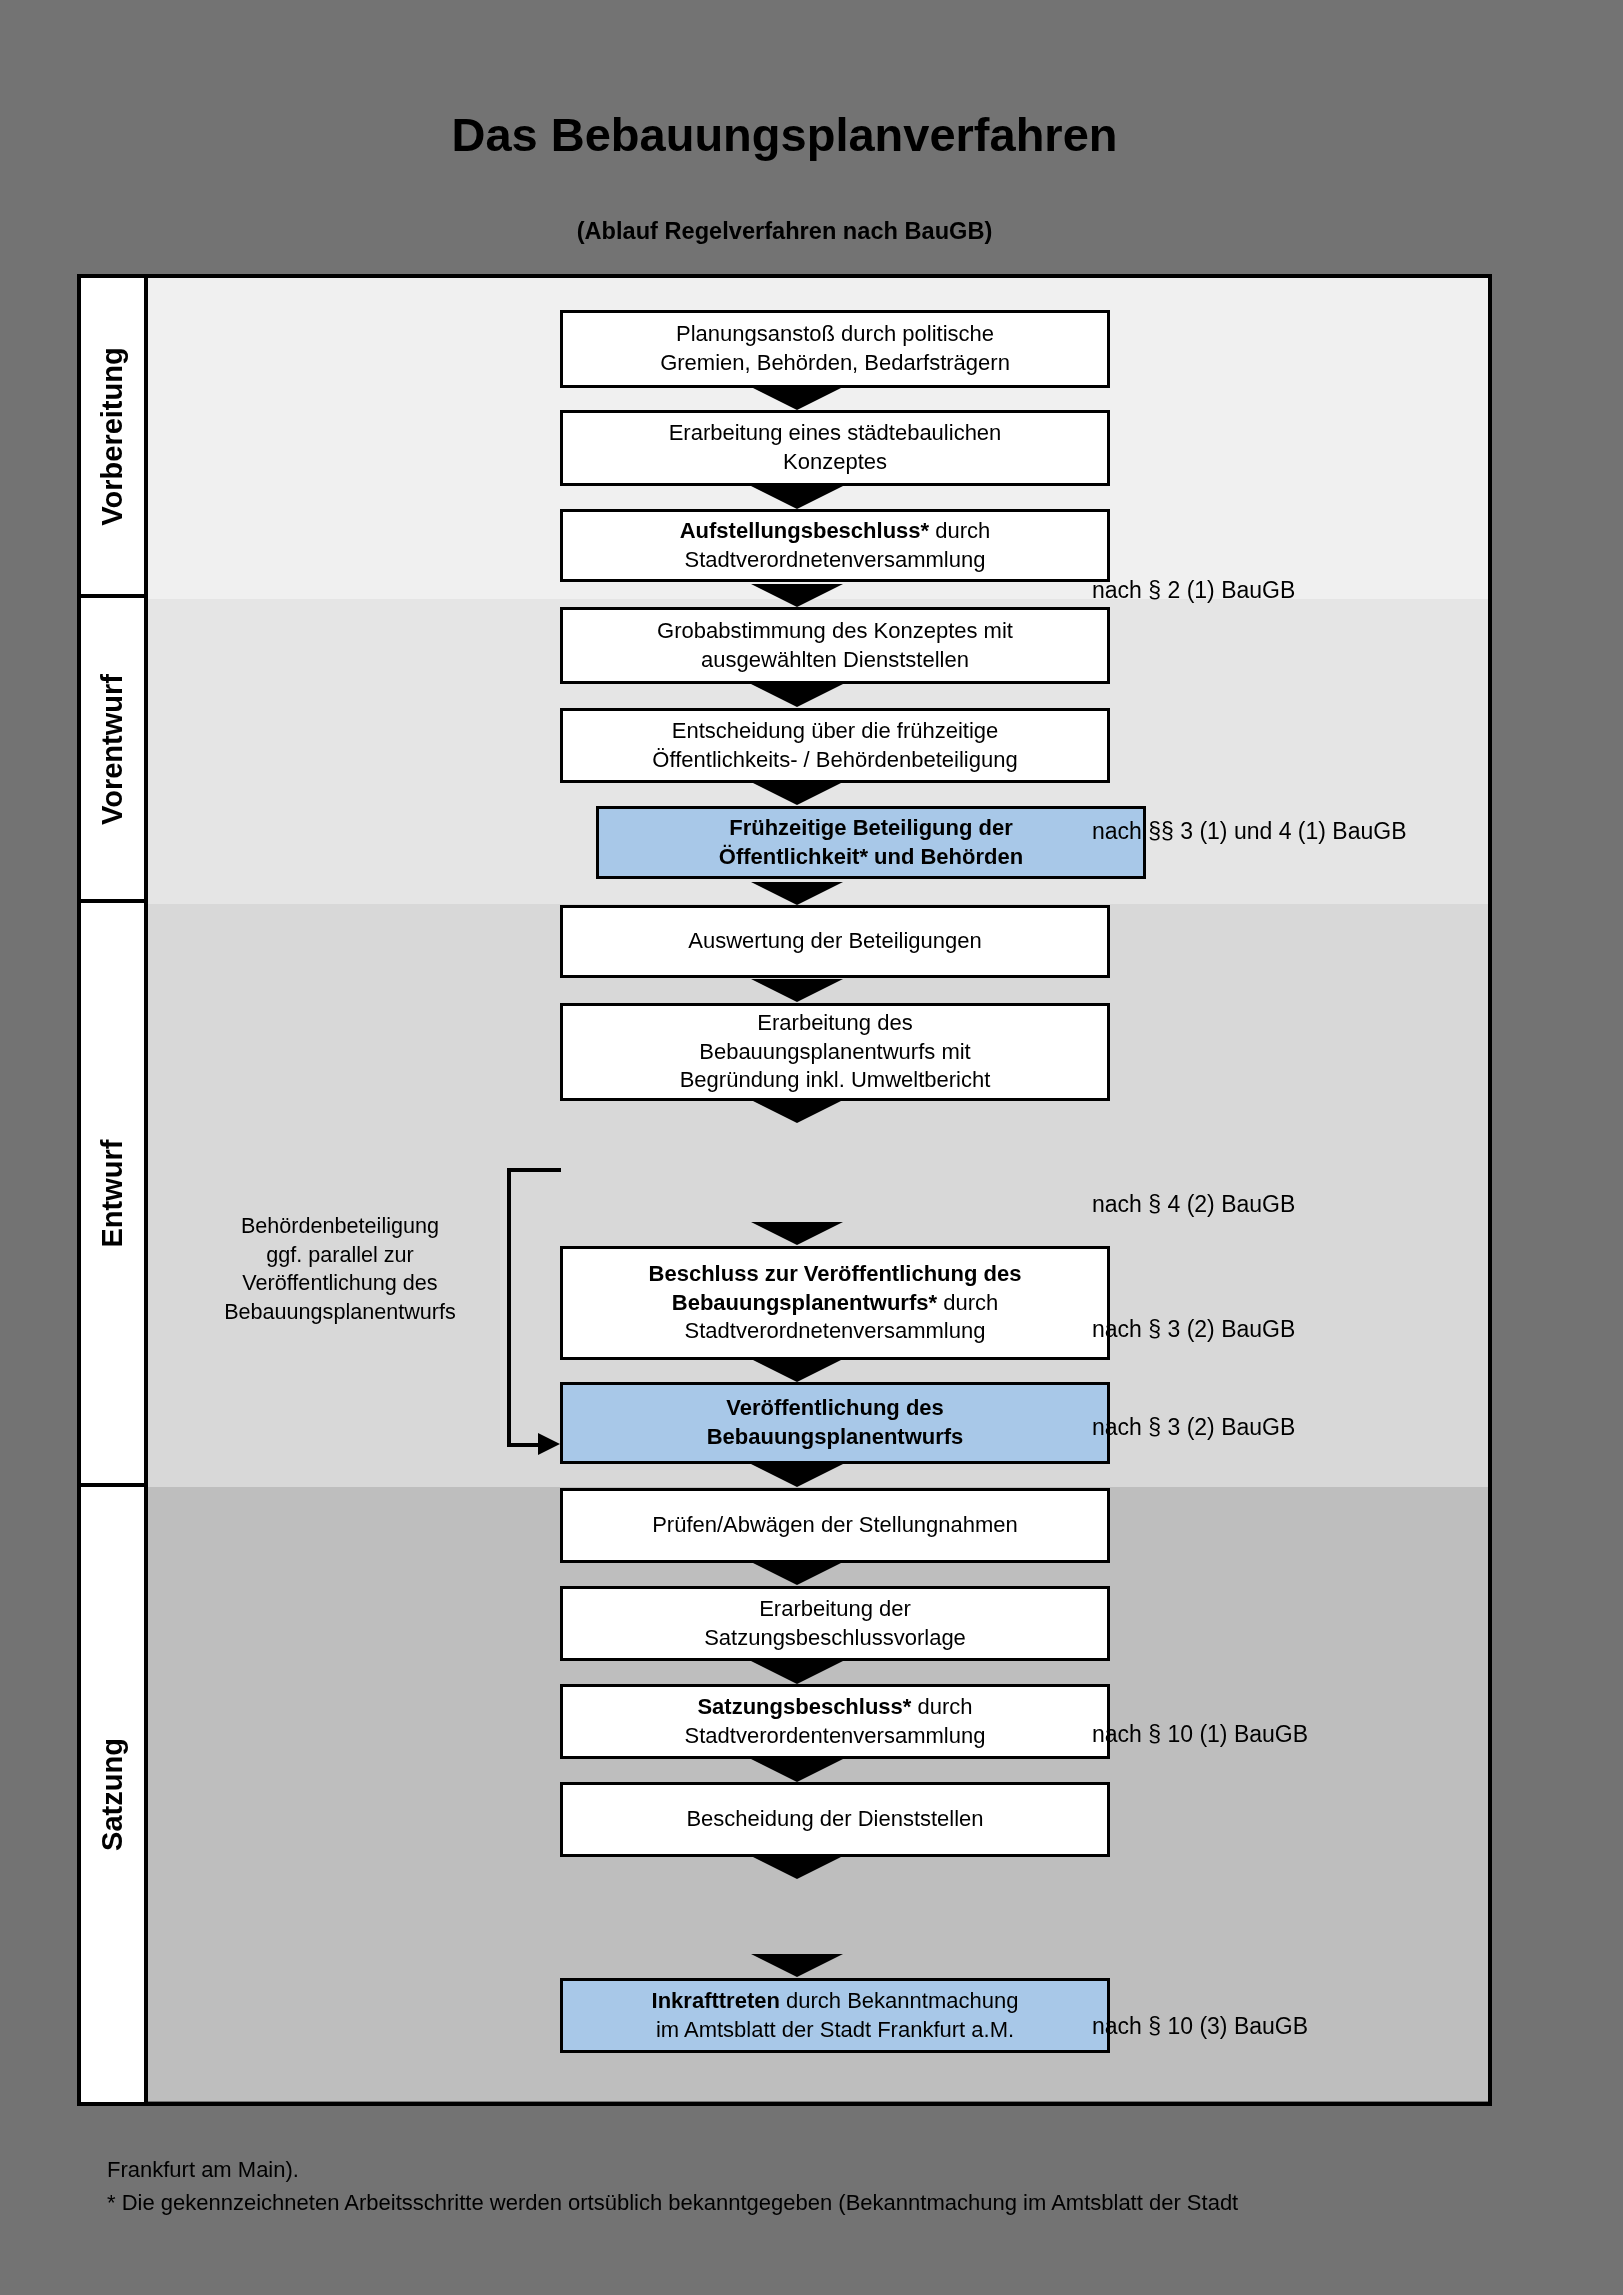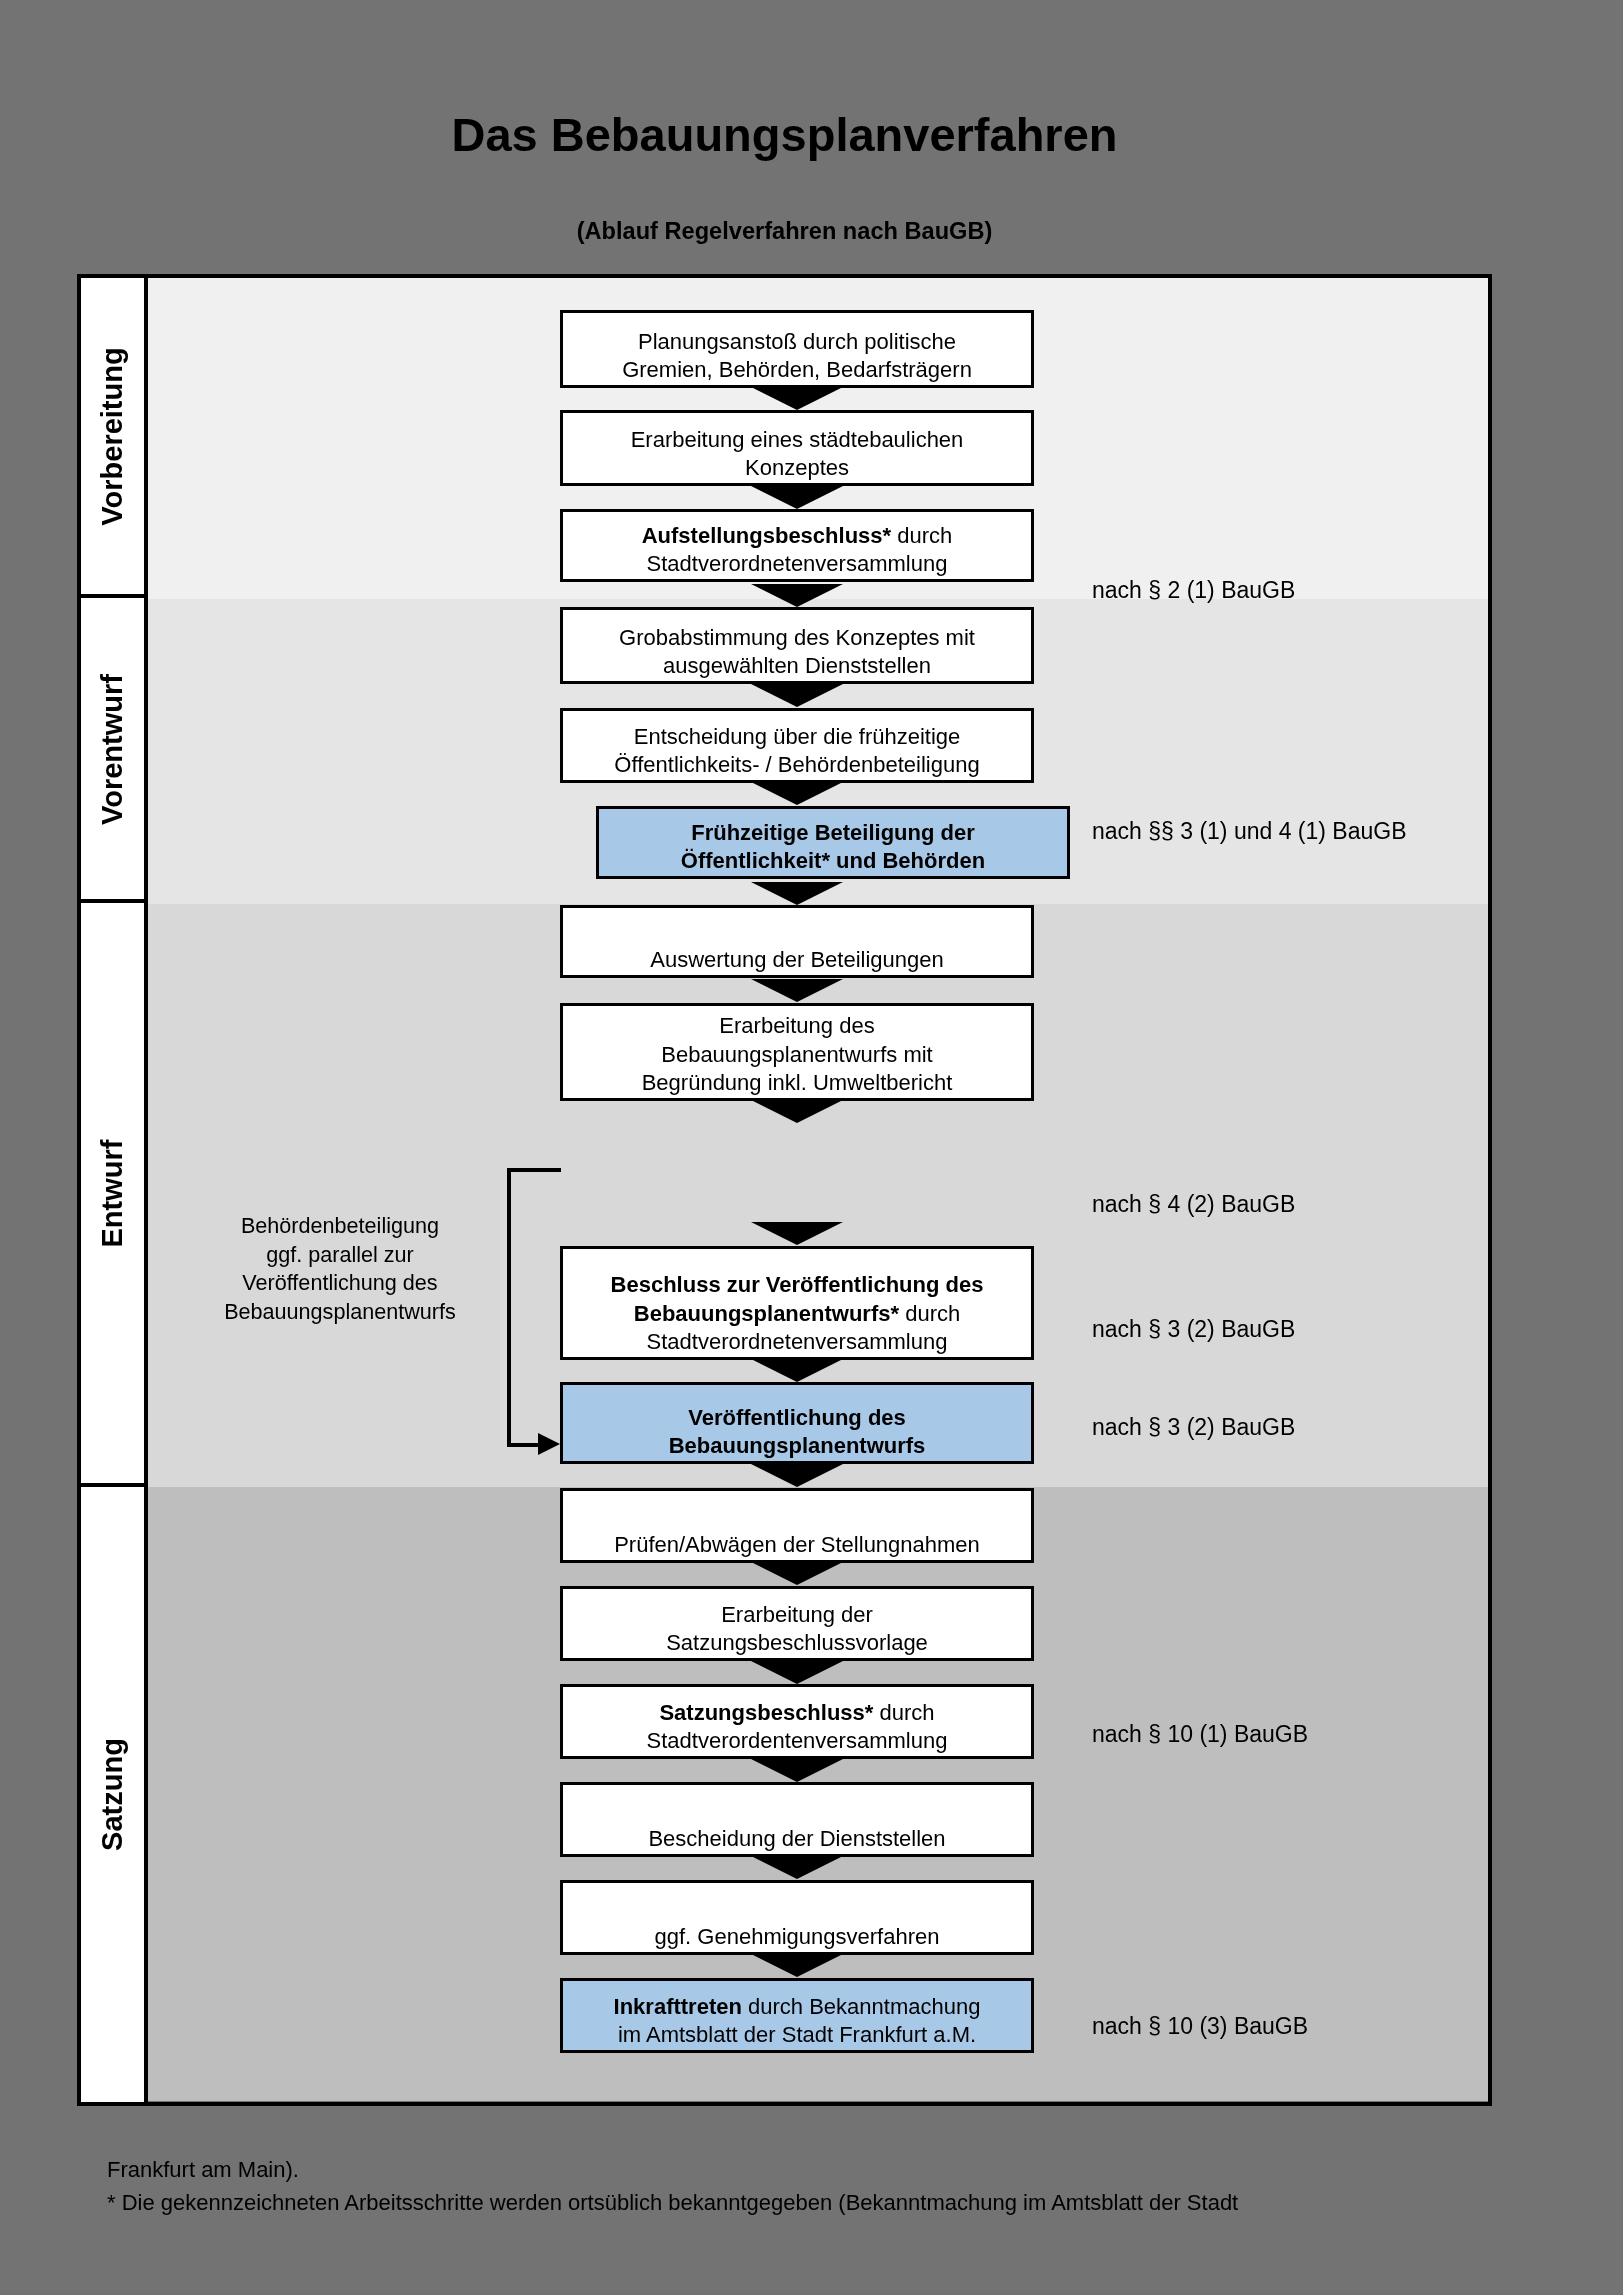--- a/index.html
+++ b/index.html
@@ -23,23 +23,23 @@
   .phase-cell{position:absolute;left:77px;width:71px;background:#fff;
               border:4.6px solid #000;box-sizing:border-box;
               display:flex;align-items:center;justify-content:center;z-index:3;}
   #cell-vorbereitung{top:274px;height:325px;}
   #cell-vorentwurf{top:594px;height:310px;}
   #cell-entwurf{top:899px;height:588px;}
   #cell-satzung{top:1483px;height:623px;}
   .phase-label{transform:rotate(-90deg);white-space:nowrap;
                font-weight:bold;font-size:29px;}
 
-  .flow-box{position:absolute;left:560px;width:474px;background:#fff;
+  .flow-box{position:absolute;left:560px;width:550px;background:#fff;
             border:3.9px solid #000;box-sizing:border-box;z-index:4;
-            display:flex;align-items:flex-end;justify-content:center;
+            display:flex;align-items:center;justify-content:center;
             text-align:center;font-size:22px;line-height:1.3;}
   .flow-box.highlight{background:#a8c8e8;}
   .seg-b{font-weight:bold;}
   .line{display:block;}
 
   .b1{top:310px;height:78px;}  .b2{top:410px;height:76px;}
   .b3{top:509px;height:73px;}  .b4{top:607px;height:77px;}
   .b5{top:708px;height:75px;} .b6{top:806px;height:73px;margin-left:36px;}
   .b7{top:905px;height:73px;} .b8{top:1003px;height:98px;}
   .b9{top:1124px;height:100px;} .b10{top:1246px;height:114px;}
@@ -219,25 +219,20 @@
   </div>
   <div class="arrow a14"></div>
 
   <div class="flow-box b15">
     <div class="inner">
       <span class="line"><span class="seg-b"></span><span>Bescheidung der Dienststellen</span></span>
     </div>
   </div>
   <div class="arrow a15"></div>
 
-  <div class="flow-box b16">
-    <div class="inner">
-      <span class="line"><span class="seg-b"></span><span>ggf. Genehmigungsverfahren</span></span>
-    </div>
-  </div>
   <div class="arrow a16"></div>
 
   <div class="flow-box b17 highlight">
     <div class="inner">
       <span class="line"><span class="seg-b">Inkrafttreten</span><span> durch Bekanntmachung</span></span>
       <span class="line"><span class="seg-b"></span><span>im Amtsblatt der Stadt Frankfurt a.M.</span></span>
     </div>
   </div>
 
   <div class="reference r1">nach § 2 (1) BauGB</div>

